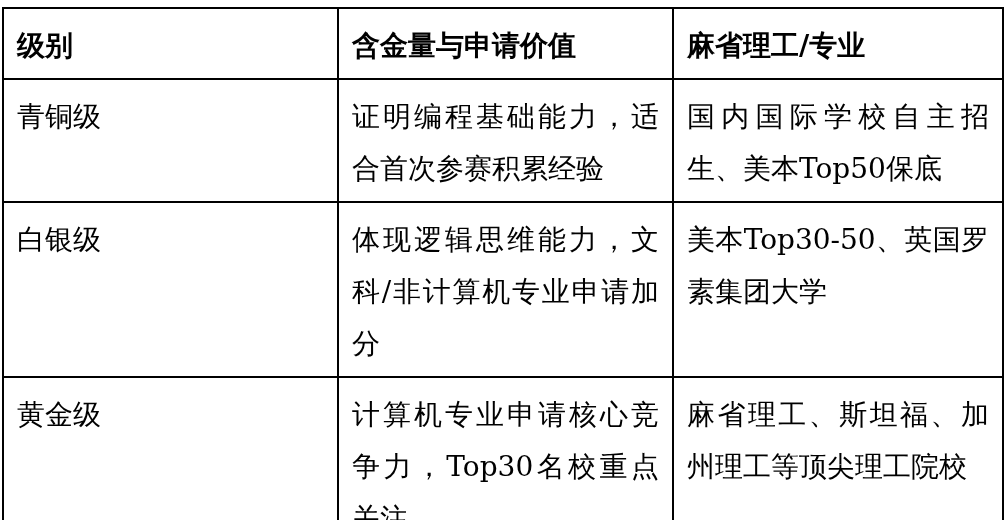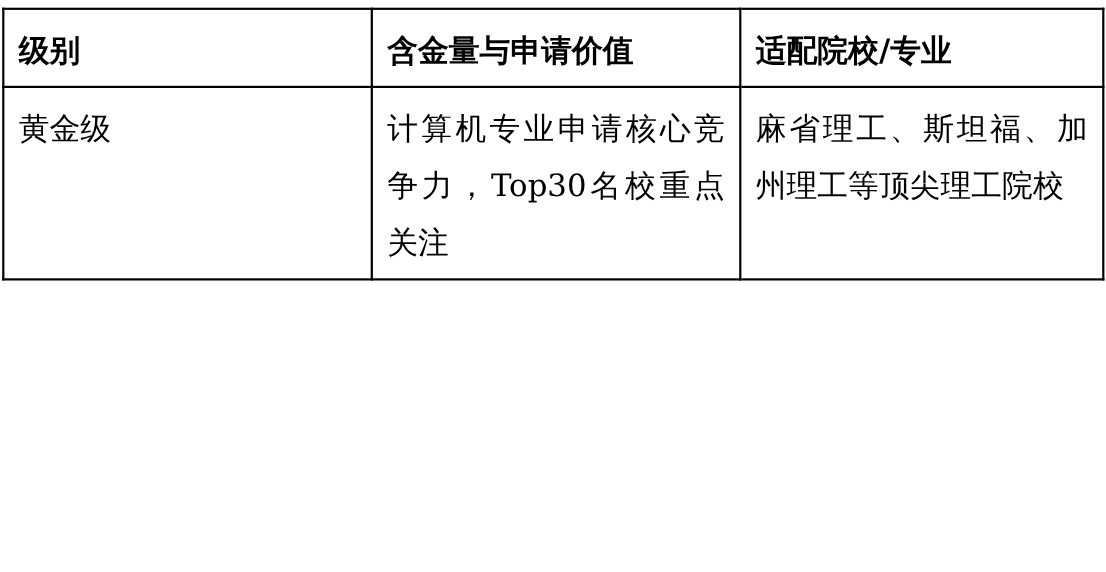--- a/index.html
+++ b/index.html
@@ -53,24 +53,34 @@
 <table class="doc-table">
   <colgroup>
     <col class="c1">
     <col class="c2">
     <col class="c3">
   </colgroup>
   <thead>
     <tr>
       <th class="level-col">级别</th>
       <th>含金量与申请价值</th>
-      <th>适配院校/专业</th>
+      <th>麻省理工/专业</th>
     </tr>
   </thead>
   <tbody>
+    <tr>
+      <td>青铜级</td>
+      <td class="wrap-cell">证明编程基础能力，适合首次参赛积累经验</td>
+      <td class="wrap-cell">国内国际学校自主招生、美本Top50保底</td>
+    </tr>
+    <tr>
+      <td>白银级</td>
+      <td class="wrap-cell">体现逻辑思维能力，文科/非计算机专业申请加分</td>
+      <td class="wrap-cell">美本Top30-50、英国罗素集团大学</td>
+    </tr>
     <tr>
       <td>黄金级</td>
       <td class="wrap-cell">计算机专业申请核心竞争力，Top30名校重点关注</td>
       <td class="wrap-cell">麻省理工、斯坦福、加州理工等顶尖理工院校</td>
     </tr>
 
   </tbody>
 </table>
 
 </body></html>

